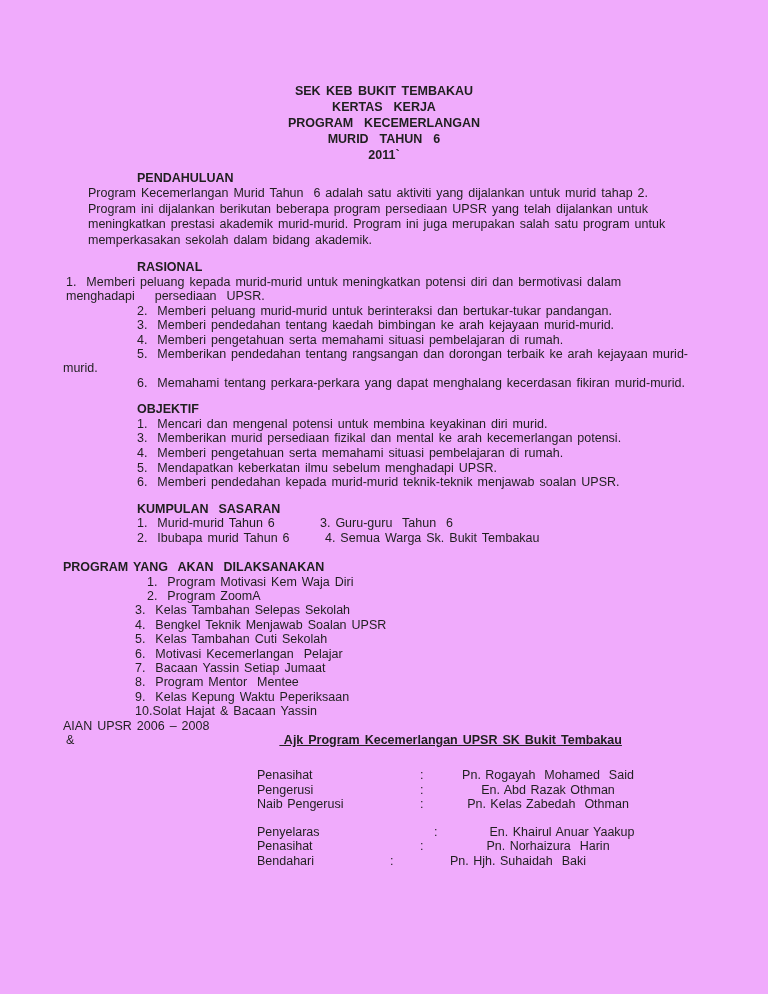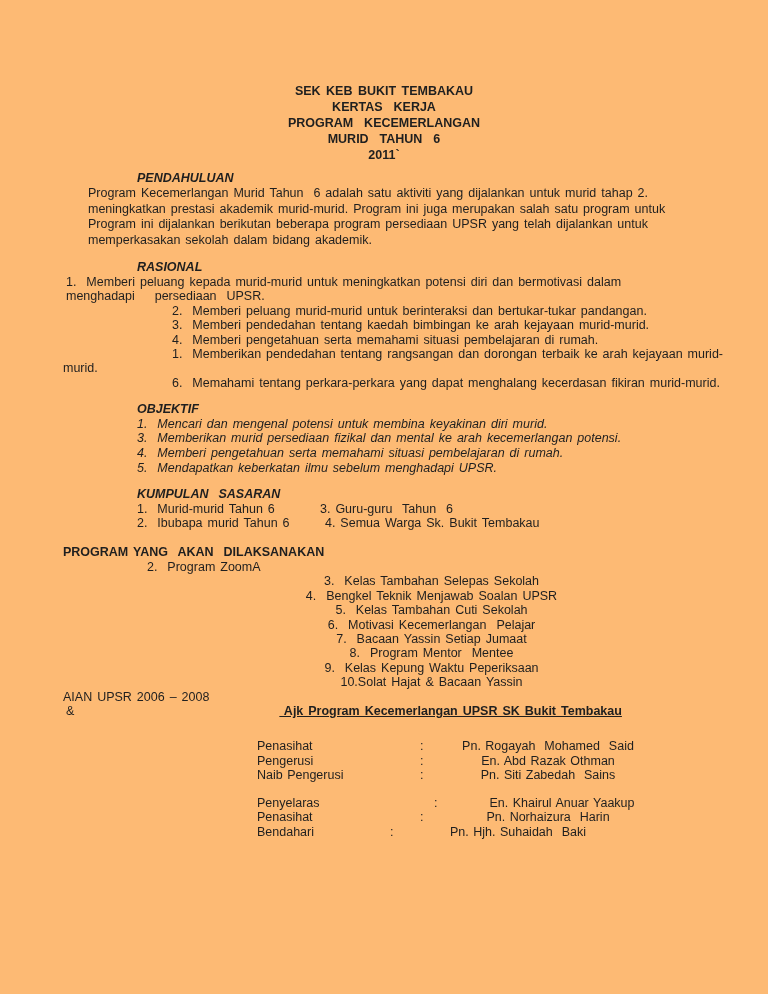--- a/index.html
+++ b/index.html
@@ -1,41 +1,41 @@
 <!DOCTYPE html>
 <html><head>
 <meta charset="utf-8">
 <style>
   html,body { margin:0; padding:0; background:#ffffff; }
   .page {
     position:relative;
     width:768px; height:994px;
-    background:#fdba74;
+    background:#f0abfc;
     color:#1f1f1f;
     font-family:"Liberation Sans","DejaVu Sans",sans-serif;
     font-size:12.5px;
     padding:83px 40px 0 63px;
     box-sizing:border-box;
     overflow:hidden;
   }
   .ln { white-space:pre; line-height:14.4px; word-spacing:1.5px; }
   .b  { font-weight:bold; }
   .h  { line-height:15px; }
   .para { line-height:15.5px; }
   .title { text-align:center; margin-left:-63px; margin-right:-40px; }
   .title .ln { line-height:16px; word-spacing:2px; }
   .obj .ln, .kum .ln { line-height:14.6px; }
   .ml0  { margin-left:0; }
   .ml3  { margin-left:3px; }
   .ml25 { margin-left:25px; }
-  .ml72 { margin-left:72px;text-align:center; }
-  .ml74 { margin-left:74px;font-style:italic; }
+  .ml72 { margin-left:72px; }
+  .ml74 { margin-left:74px; }
   .ml83 { margin-left:83px; }
   .ml84 { margin-left:84px; }
-  .ml89 { margin-left:109px; }
+  .ml89 { margin-left:74px; }
   .sp8  { height:8px; }  .sp12 { height:12px; }
   .sp13 { height:13px; } .sp14 { height:14px; }
   .sp20 { height:20px; }
   .krow { display:flex; margin-left:74px; line-height:14.6px; white-space:pre; word-spacing:1.5px;align-items:center; }
   .kcol1 { width:183px; }
   .ajkrow { display:flex; margin-left:3px; line-height:15px; white-space:pre; }
   .ajk-head { margin-left:205px; font-weight:bold; text-decoration:underline; word-spacing:1.5px; }
   .crow { display:flex; margin-left:194px; line-height:14.6px; white-space:pre; word-spacing:1px;align-items:center; }
   .clabel { width:163px; }
   .m-r .clabel { width:177px; }
@@ -53,63 +53,65 @@
     <div class="ln b">KERTAS  KERJA</div>
     <div class="ln b">PROGRAM  KECEMERLANGAN</div>
     <div class="ln b">MURID  TAHUN  6</div>
     <div class="ln b">2011`</div>
   </div>
 
   <div class="sp8"></div>
 
   <div class="ln b h ml74">PENDAHULUAN</div>
   <div class="ln para ml25">Program Kecemerlangan Murid Tahun  6 adalah satu aktiviti yang dijalankan untuk murid tahap 2.</div>
+  <div class="ln para ml25">Program ini dijalankan berikutan beberapa program persediaan UPSR yang telah dijalankan untuk</div>
   <div class="ln para ml25">meningkatkan prestasi akademik murid-murid. Program ini juga merupakan salah satu program untuk</div>
-  <div class="ln para ml25">Program ini dijalankan berikutan beberapa program persediaan UPSR yang telah dijalankan untuk</div>
   <div class="ln para ml25">memperkasakan sekolah dalam bidang akademik.</div>
 
   <div class="sp12"></div>
 
   <div class="ln b h ml74">RASIONAL</div>
   <div class="ln ml3">1.  Memberi peluang kepada murid-murid untuk meningkatkan potensi diri dan bermotivasi dalam</div>
   <div class="ln ml3">menghadapi    persediaan  UPSR.</div>
   <div class="ln ml89">2.  Memberi peluang murid-murid untuk berinteraksi dan bertukar-tukar pandangan.</div>
   <div class="ln ml89">3.  Memberi pendedahan tentang kaedah bimbingan ke arah kejayaan murid-murid.</div>
   <div class="ln ml89">4.  Memberi pengetahuan serta memahami situasi pembelajaran di rumah.</div>
-  <div class="ln ml89">1.  Memberikan pendedahan tentang rangsangan dan dorongan terbaik ke arah kejayaan murid-</div>
+  <div class="ln ml89">5.  Memberikan pendedahan tentang rangsangan dan dorongan terbaik ke arah kejayaan murid-</div>
   <div class="ln ml0">murid.</div>
   <div class="ln ml89">6.  Memahami tentang perkara-perkara yang dapat menghalang kecerdasan fikiran murid-murid.</div>
 
   <div class="sp12"></div>
 
   <div class="obj">
     <div class="ln b h ml74">OBJEKTIF</div>
     <div class="ln ml74">1.  Mencari dan mengenal potensi untuk membina keyakinan diri murid.</div>
     <div class="ln ml74">3.  Memberikan murid persediaan fizikal dan mental ke arah kecemerlangan potensi.</div>
     <div class="ln ml74">4.  Memberi pengetahuan serta memahami situasi pembelajaran di rumah.</div>
     <div class="ln ml74">5.  Mendapatkan keberkatan ilmu sebelum menghadapi UPSR.</div>
+    <div class="ln ml74">6.  Memberi pendedahan kepada murid-murid teknik-teknik menjawab soalan UPSR.</div>
   </div>
 
   <div class="sp12"></div>
 
   <div class="kum">
     <div class="ln b h ml74">KUMPULAN  SASARAN</div>
     <div class="krow">
       <span class="kcol1">1.  Murid-murid Tahun 6</span>
       <span>3. Guru-guru  Tahun  6</span>
     </div>
     <div class="krow">
       <span class="kcol1">2.  Ibubapa murid Tahun 6</span>
       <span> 4. Semua Warga Sk. Bukit Tembakau</span>
     </div>
   </div>
 
   <div class="sp14"></div>
 
   <div class="ln b h ml0">PROGRAM YANG  AKAN  DILAKSANAKAN</div>
+  <div class="ln ml84">1.  Program Motivasi Kem Waja Diri</div>
   <div class="ln ml84">2.  Program ZoomA</div>
   <div class="ln ml72">3.  Kelas Tambahan Selepas Sekolah</div>
   <div class="ln ml72">4.  Bengkel Teknik Menjawab Soalan UPSR</div>
   <div class="ln ml72">5.  Kelas Tambahan Cuti Sekolah</div>
   <div class="ln ml72">6.  Motivasi Kecemerlangan  Pelajar</div>
   <div class="ln ml72">7.  Bacaan Yassin Setiap Jumaat</div>
   <div class="ln ml72">8.  Program Mentor  Mentee</div>
   <div class="ln ml72">9.  Kelas Kepung Waktu Peperiksaan</div>
   <div class="ln ml72">10.Solat Hajat &amp; Bacaan Yassin</div>
 
@@ -129,21 +131,21 @@
       <span class="cname">Pn. Rogayah  Mohamed  Said</span>
     </div>
     <div class="crow">
       <span class="clabel">Pengerusi</span>
       <span class="ccolon">:</span>
       <span class="cname">En. Abd Razak Othman</span>
     </div>
     <div class="crow">
       <span class="clabel">Naib Pengerusi</span>
       <span class="ccolon">:</span>
-      <span class="cname">Pn. Siti Zabedah  Sains</span>
+      <span class="cname">Pn. Kelas Zabedah  Othman</span>
     </div>
   </div>
 
   <div class="sp13"></div>
 
   <div>
     <div class="crow m-r">
       <span class="clabel">Penyelaras</span>
       <span class="ccolon">:</span>
       <span class="cname">En. Khairul Anuar Yaakup</span>

